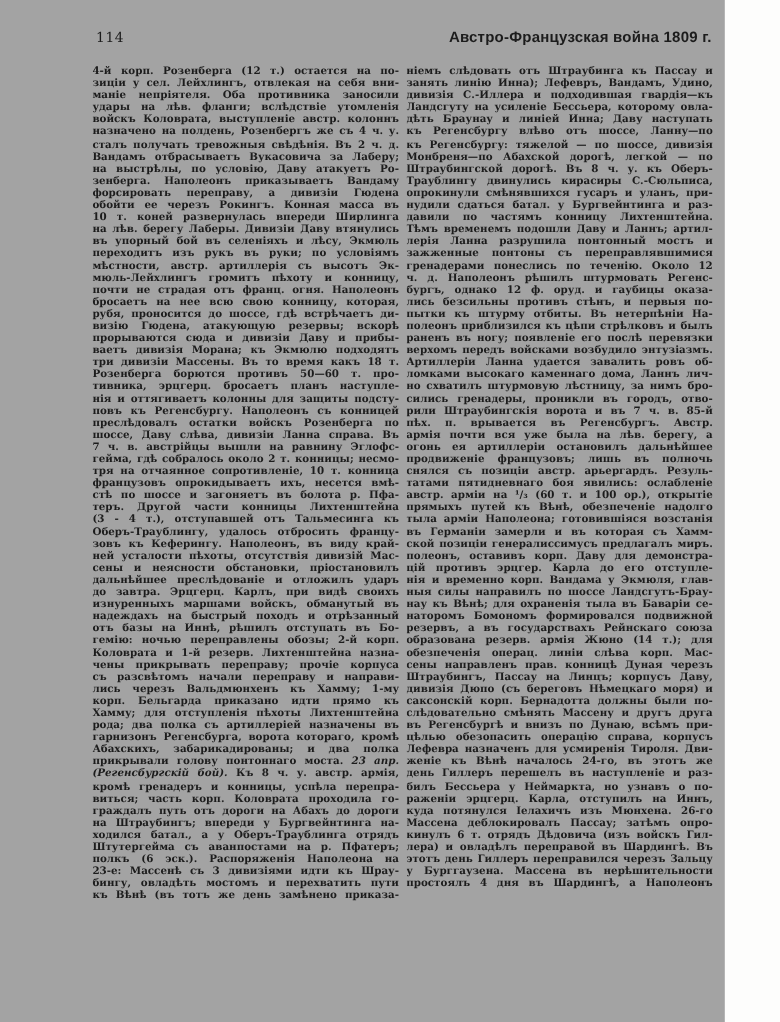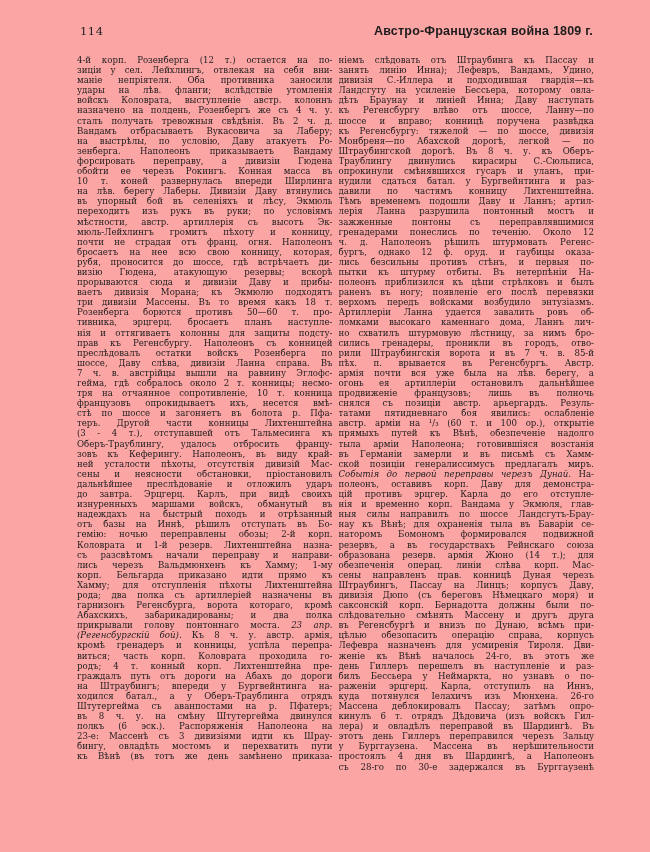--- a/index.html
+++ b/index.html
@@ -5,22 +5,22 @@
   html, body { margin: 0; padding: 0; }
   body {
     width: 650px; height: 852px;
     background: #fdfdfc;
     font-family: "DejaVu Serif", serif;
     color: #1c1c1c;
     overflow: hidden;
   }
   .page {
     position: relative;
-    width: 650px; height: 852px;
-    background: #fca5a5;
+    width: 604px; height: 852px;
+    background: #a3a3a3;
   }
   .pagenum {
     position: absolute;
     left: 80px; top: 24px;
     font-size: 11.5px;
     letter-spacing: 0.5px;
   }
   .header {
     position: absolute;
     left: 77px; top: 24px;
@@ -31,21 +31,21 @@
     font-size: 12.5px;
     letter-spacing: 0.2px;
   }
   .columns {
     position: absolute;
     left: 77px; top: 55px;
     width: 517px;
     display: flex;
     gap: 6px;
   }
-  .col { width: 256px; }
+  .col { width: 256px; font-weight: bold; }
   .tline {
     height: 10.1px;
     line-height: 10.1px;
     font-size: 8.6px;
     text-align: justify;
     overflow: hidden;
   }
   .tline::after {
     content: "";
     display: inline-block;
@@ -83,71 +83,69 @@
         <div class="tline">почти не страдая отъ франц. огня. Наполеонъ</div>
         <div class="tline">бросаетъ на нее всю свою конницу, которая,</div>
         <div class="tline">рубя, проносится до шоссе, гдѣ встрѣчаетъ ди-</div>
         <div class="tline">визію Гюдена, атакующую резервы; вскорѣ</div>
         <div class="tline">прорываются сюда и дивизіи Даву и прибы-</div>
         <div class="tline">ваетъ дивизія Морана; къ Экмюлю подходятъ</div>
         <div class="tline">три дивизіи Массены. Въ то время какъ 18 т.</div>
         <div class="tline">Розенберга борются противъ 50—60 т. про-</div>
         <div class="tline">тивника, эрцгерц. бросаетъ планъ наступле-</div>
         <div class="tline">нія и оттягиваетъ колонны для защиты подсту-</div>
-        <div class="tline">прав къ Регенсбургу. Наполеонъ съ конницей</div>
+        <div class="tline">повъ къ Регенсбургу. Наполеонъ съ конницей</div>
         <div class="tline">преслѣдовалъ остатки войскъ Розенберга по</div>
         <div class="tline">шоссе, Даву слѣва, дивизіи Ланна справа. Въ</div>
         <div class="tline">7 ч. в. австрійцы вышли на равнину Эглофс-</div>
         <div class="tline">гейма, гдѣ собралось около 2 т. конницы; несмо-</div>
         <div class="tline">тря на отчаянное сопротивленіе, 10 т. конница</div>
         <div class="tline">французовъ опрокидываетъ ихъ, несется вмѣ-</div>
         <div class="tline">стѣ по шоссе и загоняетъ въ болота р. Пфа-</div>
         <div class="tline">теръ. Другой части конницы Лихтенштейна</div>
         <div class="tline">(3 - 4 т.), отступавшей отъ Тальмесинга къ</div>
         <div class="tline">Оберъ-Траублингу, удалось отбросить францу-</div>
         <div class="tline">зовъ къ Кеферингу. Наполеонъ, въ виду край-</div>
         <div class="tline">ней усталости пѣхоты, отсутствія дивизій Мас-</div>
         <div class="tline">сены и неясности обстановки, пріостановилъ</div>
         <div class="tline">дальнѣйшее преслѣдованіе и отложилъ ударъ</div>
         <div class="tline">до завтра. Эрцгерц. Карлъ, при видѣ своихъ</div>
         <div class="tline">изнуренныхъ маршами войскъ, обманутый въ</div>
         <div class="tline">надеждахъ на быстрый походъ и отрѣзанный</div>
         <div class="tline">отъ базы на Иннѣ, рѣшилъ отступать въ Бо-</div>
         <div class="tline">гемію: ночью переправлены обозы; 2-й корп.</div>
         <div class="tline">Коловрата и 1-й резерв. Лихтенштейна назна-</div>
+        <div class="tline">чены прикрывать переправу; прочіе корпуса</div>
         <div class="tline">съ разсвѣтомъ начали переправу и направи-</div>
         <div class="tline">лись черезъ Вальдмюнхенъ къ Хамму; 1-му</div>
         <div class="tline">корп. Бельгарда приказано идти прямо къ</div>
         <div class="tline">Хамму; для отступленія пѣхоты Лихтенштейна</div>
         <div class="tline">рода; два полка съ артиллеріей назначены въ</div>
         <div class="tline">гарнизонъ Регенсбурга, ворота котораго, кромѣ</div>
         <div class="tline">Абахскихъ, забарикадированы; и два полка</div>
         <div class="tline">прикрывали голову понтоннаго моста. <i>23 апр.</i></div>
         <div class="tline"><i>(Регенсбургскій бой).</i> Къ 8 ч. у. австр. армія,</div>
         <div class="tline">кромѣ гренадеръ и конницы, успѣла перепра-</div>
         <div class="tline">виться; часть корп. Коловрата проходила го-</div>
-        <div class="tline">родъ; 4 т. конный корп. Лихтенштейна пре-</div>
         <div class="tline">граждалъ путь отъ дороги на Абахъ до дороги</div>
         <div class="tline">на Штраубингъ; впереди у Бургвейнтинга на-</div>
         <div class="tline">ходился батал., а у Оберъ-Траублинга отрядъ</div>
         <div class="tline">Штутергейма съ аванпостами на р. Пфатеръ;</div>
-        <div class="tline">въ 8 ч. у. на смѣну Штутергейма двинулся</div>
         <div class="tline">полкъ (6 эск.). Распоряженія Наполеона на</div>
         <div class="tline">23-е: Массенѣ съ 3 дивизіями идти къ Шрау-</div>
         <div class="tline">бингу, овладѣть мостомъ и перехватить пути</div>
         <div class="tline">къ Вѣнѣ (въ тотъ же день замѣнено приказа-</div>
       </div>
     <div class="col">
         <div class="tline">ніемъ слѣдовать отъ Штраубинга къ Пассау и</div>
         <div class="tline">занять линію Инна); Лефевръ, Вандамъ, Удино,</div>
         <div class="tline">дивизія С.-Иллера и подходившая гвардія—къ</div>
         <div class="tline">Ландсгуту на усиленіе Бессьера, которому овла-</div>
         <div class="tline">дѣть Браунау и линіей Инна; Даву наступать</div>
         <div class="tline">къ Регенсбургу влѣво отъ шоссе, Ланну—по</div>
-        <div class="tline">шоссе и вправо; конницѣ поручена развѣдка</div>
         <div class="tline">къ Регенсбургу: тяжелой — по шоссе, дивизія</div>
         <div class="tline">Монбреня—по Абахской дорогѣ, легкой — по</div>
         <div class="tline">Штраубингской дорогѣ. Въ 8 ч. у. къ Оберъ-</div>
         <div class="tline">Траублингу двинулись кирасиры С.-Сюльписа,</div>
         <div class="tline">опрокинули смѣнявшихся гусаръ и уланъ, при-</div>
         <div class="tline">нудили сдаться батал. у Бургвейнтинга и раз-</div>
         <div class="tline">давили по частямъ конницу Лихтенштейна.</div>
         <div class="tline">Тѣмъ временемъ подошли Даву и Ланнъ; артил-</div>
         <div class="tline">лерія Ланна разрушила понтонный мостъ и</div>
         <div class="tline">зажженные понтоны съ переправлявшимися</div>
@@ -166,23 +164,22 @@
         <div class="tline">рили Штраубингскія ворота и въ 7 ч. в. 85-й</div>
         <div class="tline">пѣх. п. врывается въ Регенсбургъ. Австр.</div>
         <div class="tline">армія почти вся уже была на лѣв. берегу, а</div>
         <div class="tline">огонь ея артиллеріи остановилъ дальнѣйшее</div>
         <div class="tline">продвиженіе французовъ; лишь въ полночь</div>
         <div class="tline">снялся съ позиціи австр. арьергардъ. Резуль-</div>
         <div class="tline">татами пятидневнаго боя явились: ослабленіе</div>
         <div class="tline">австр. арміи на ¹/₃ (60 т. и 100 ор.), открытіе</div>
         <div class="tline">прямыхъ путей къ Вѣнѣ, обезпеченіе надолго</div>
         <div class="tline">тыла арміи Наполеона; готовившіяся возстанія</div>
-        <div class="tline">въ Германіи замерли и въ письмѣ съ Хамм-</div>
+        <div class="tline">въ Германіи замерли и въ которая съ Хамм-</div>
         <div class="tline">ской позиціи генералиссимусъ предлагалъ миръ.</div>
-        <div class="tline"><i>Событія до первой переправы черезъ Дунай.</i> На-</div>
         <div class="tline">полеонъ, оставивъ корп. Даву для демонстра-</div>
         <div class="tline">цій противъ эрцгер. Карла до его отступле-</div>
         <div class="tline">нія и временно корп. Вандама у Экмюля, глав-</div>
         <div class="tline">ныя силы направилъ по шоссе Ландсгутъ-Брау-</div>
         <div class="tline">нау къ Вѣнѣ; для охраненія тыла въ Баваріи се-</div>
         <div class="tline">наторомъ Бомономъ формировался подвижной</div>
         <div class="tline">резервъ, а въ государствахъ Рейнскаго союза</div>
         <div class="tline">образована резерв. армія Жюно (14 т.); для</div>
         <div class="tline">обезпеченія операц. линіи слѣва корп. Мас-</div>
         <div class="tline">сены направленъ прав. конницѣ Дуная черезъ</div>
@@ -197,16 +194,15 @@
         <div class="tline">день Гиллеръ перешелъ въ наступленіе и раз-</div>
         <div class="tline">билъ Бессьера у Неймаркта, но узнавъ о по-</div>
         <div class="tline">раженіи эрцгерц. Карла, отступилъ на Иннъ,</div>
         <div class="tline">куда потянулся Іелахичъ изъ Мюнхена. 26-го</div>
         <div class="tline">Массена деблокировалъ Пассау; затѣмъ опро-</div>
         <div class="tline">кинулъ 6 т. отрядъ Дѣдовича (изъ войскъ Гил-</div>
         <div class="tline">лера) и овладѣлъ переправой въ Шардингѣ. Въ</div>
         <div class="tline">этотъ день Гиллеръ переправился черезъ Зальцу</div>
         <div class="tline">у Бурггаузена. Массена въ нерѣшительности</div>
         <div class="tline">простоялъ 4 дня въ Шардингѣ, а Наполеонъ</div>
-        <div class="tline">съ 28-го по 30-е задержался въ Бурггаузенѣ</div>
       </div>
   </div>
 </div>
 
 </body></html>

